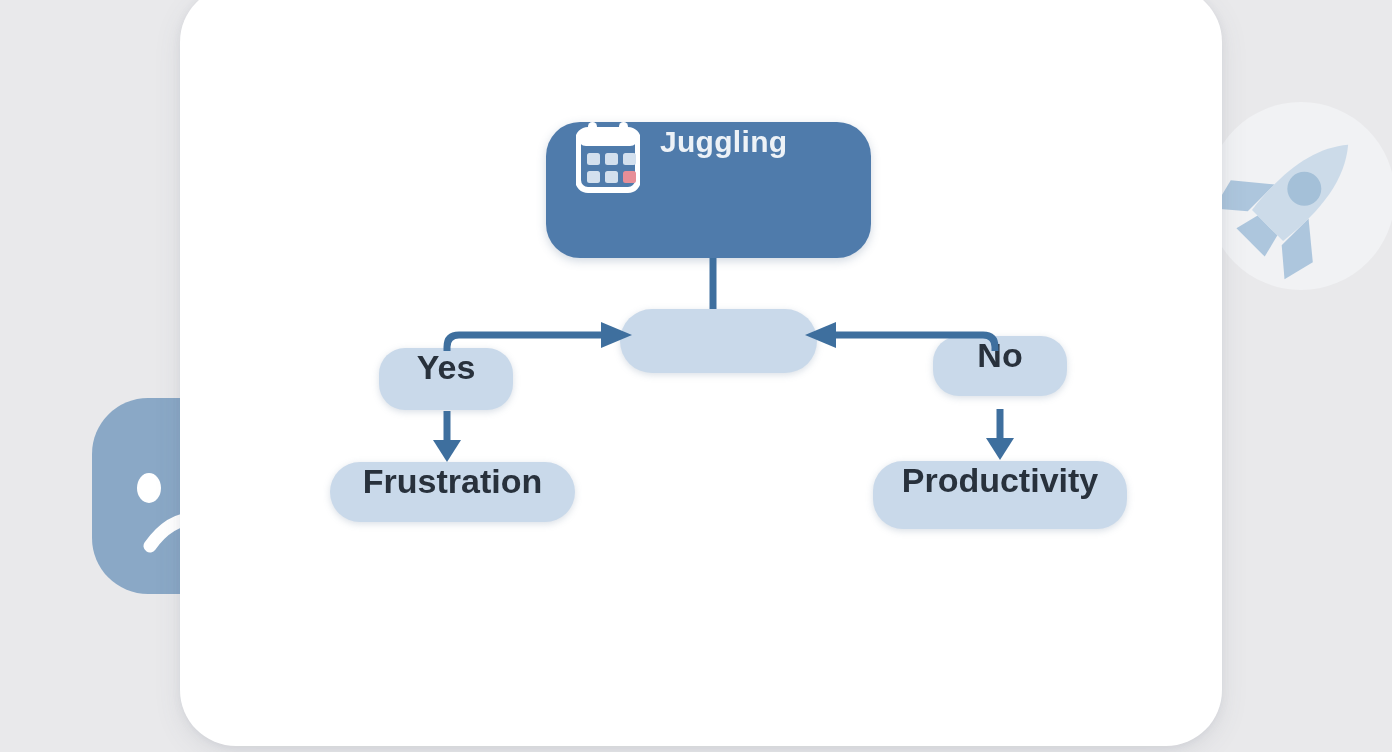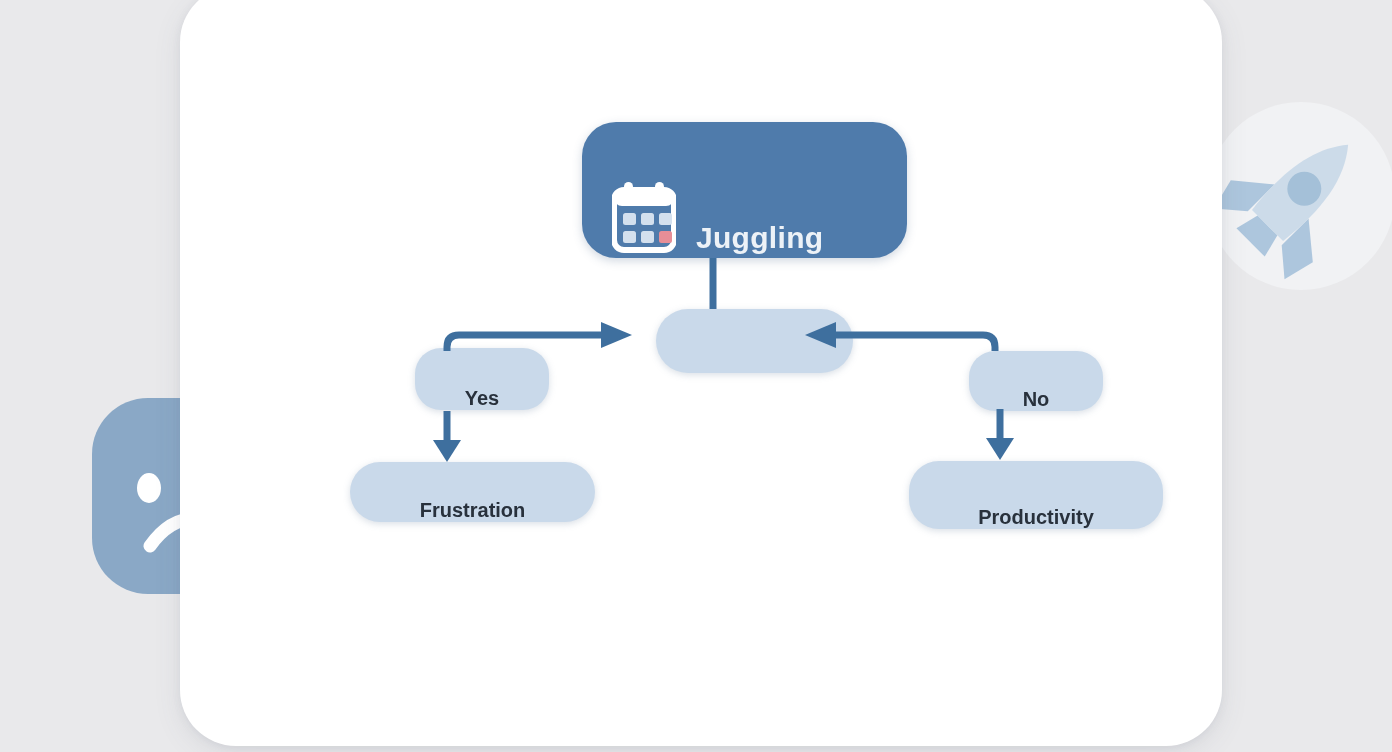--- a/index.html
+++ b/index.html
@@ -10,44 +10,44 @@
   }
   
   .deco{position:absolute;z-index:0;}
   .card{
     position:absolute;z-index:1;
     left:180px;top:-14px;width:1042px;height:760px;
     background:var(--card,#ffffff);
     border-radius:56px;
     box-shadow:0 8px 28px rgba(80,90,110,.10), 0 2px 8px rgba(80,90,110,.08);
   }
-  .node{position:absolute;z-index:2;display:flex;align-items:flex-end;justify-content:center;margin-left:36px;}
+  .node{position:absolute;z-index:2;display:flex;align-items:flex-start;justify-content:center;}
   .connectors{position:absolute;inset:0;z-index:3;pointer-events:none;}
 
   
   .node-root{
     left:546px;top:122px;width:325px;height:136px;
     background:var(--node-dark,#4f7bab);border-radius:34px;
     justify-content:flex-start;gap:20px;padding-left:30px;box-sizing:border-box;
     box-shadow:0 3px 10px rgba(70,100,135,.25);
   }
   .node-root .title{
     color:var(--text-light,#edf2f7);font-size:30px;font-weight:700;line-height:40px;
     letter-spacing:.3px;
   }
   .node-light{
     background:var(--node-light,#c9d9ea);
     color:var(--text-dark,#28313c);
-    font-size:20px;font-weight:700;
+    font-size:34px;font-weight:700;
     box-shadow:0 2px 7px rgba(120,140,165,.28);
   }
   .node-decision{left:620px;top:309px;width:197px;height:64px;border-radius:32px;}
   .node-yes{left:379px;top:348px;width:134px;height:62px;border-radius:26px;}
-  .node-no{left:933px;top:351px;width:134px;height:60px;border-radius:26px;}
-  .node-frustration{left:314px;top:462px;width:245px;height:60px;border-radius:30px;}
+  .node-no{left:933px;top:336px;width:134px;height:60px;border-radius:26px;}
+  .node-frustration{left:330px;top:462px;width:245px;height:60px;border-radius:30px;}
   .node-productivity{left:873px;top:461px;width:254px;height:68px;border-radius:30px;}
 
   .conn{stroke:var(--arrow,#3e6f9e);stroke-width:7;fill:none;}
   .arrowhead{fill:var(--arrow,#3e6f9e);}
 
   .face-wrap{left:92px;top:398px;}
   .rocket-wrap{left:1205px;top:100px;}
 </style>
 </head>
 <body>

